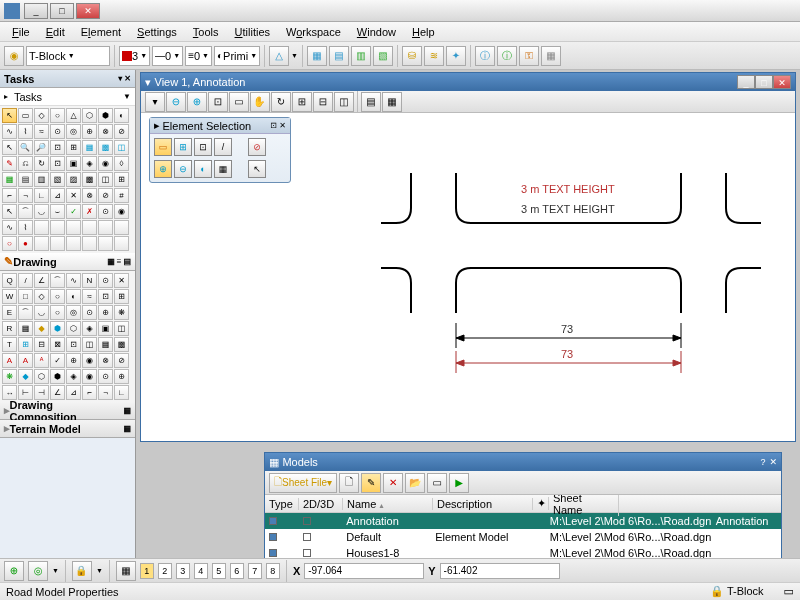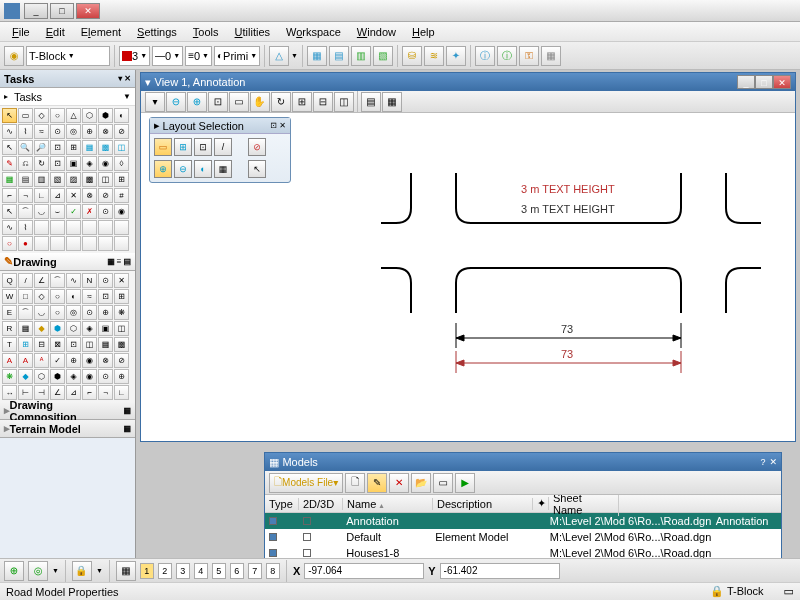--- a/index.html
+++ b/index.html
@@ -346,21 +346,21 @@
             <line x1="75" y1="190" x2="300" y2="190"></line>
             <path d="M75 190 l8 -3 l0 6 z" fill="#a33"></path>
               <path d="M300 190 l-8 -3 l0 6 z" fill="#a33"></path>
           </g>
           <text x="180" y="185" fill="#a33" font-size="13">73</text>
         </svg>
       </div>
       <div class="elsel">
         <div class="elsel-hdr">
             <span style="margin-right:3px">▸</span>
-            <span>Layout Selection</span>
+            <span>Element Selection</span>
             <span style="flex:1"></span>
             <span style="font-size:8px">⊡ ✕</span>
           </div>
         <div class="elsel-body">
           <div class="elsel-row">
             <div class="ebtn sel" style="color:#c60">▭</div>
             <div class="ebtn" style="color:#09c">⊞</div>
             <div class="ebtn">⊡</div>
             <div class="ebtn">/</div>
             <div style="width:12px"></div>
@@ -380,21 +380,21 @@
 
     <div class="models">
       <div class="models-hdr">
         <span style="margin-right:3px">▦</span>
           <span>Models</span>
           <span style="flex:1"></span>
         <span style="font-size:9px;margin-right:4px">?</span>
           <span style="font-size:9px">✕</span>
       </div>
       <div class="models-tb">
-        <div class="tbtn" style="color:#c90;width:auto;padding:0 4px">🗋 <span style="font-size:10px">Models File</span> ▾</div>
+        <div class="tbtn" style="color:#c90;width:auto;padding:0 4px">🗋 <span style="font-size:10px">Sheet File</span> ▾</div>
         <div class="tbtn">🗋</div>
         <div class="tbtn sel" style="background:linear-gradient(#ffe9a8,#ffd060)">✎</div>
         <div class="tbtn" style="color:#c00">✕</div>
         <div class="tbtn" style="color:#c90">📂</div>
         <div class="tbtn">▭</div>
         <div class="tbtn" style="color:#090">▶</div>
       </div>
       <div class="models-table">
         <div class="mt-hdr">
           <div class="col-type">Type</div>

